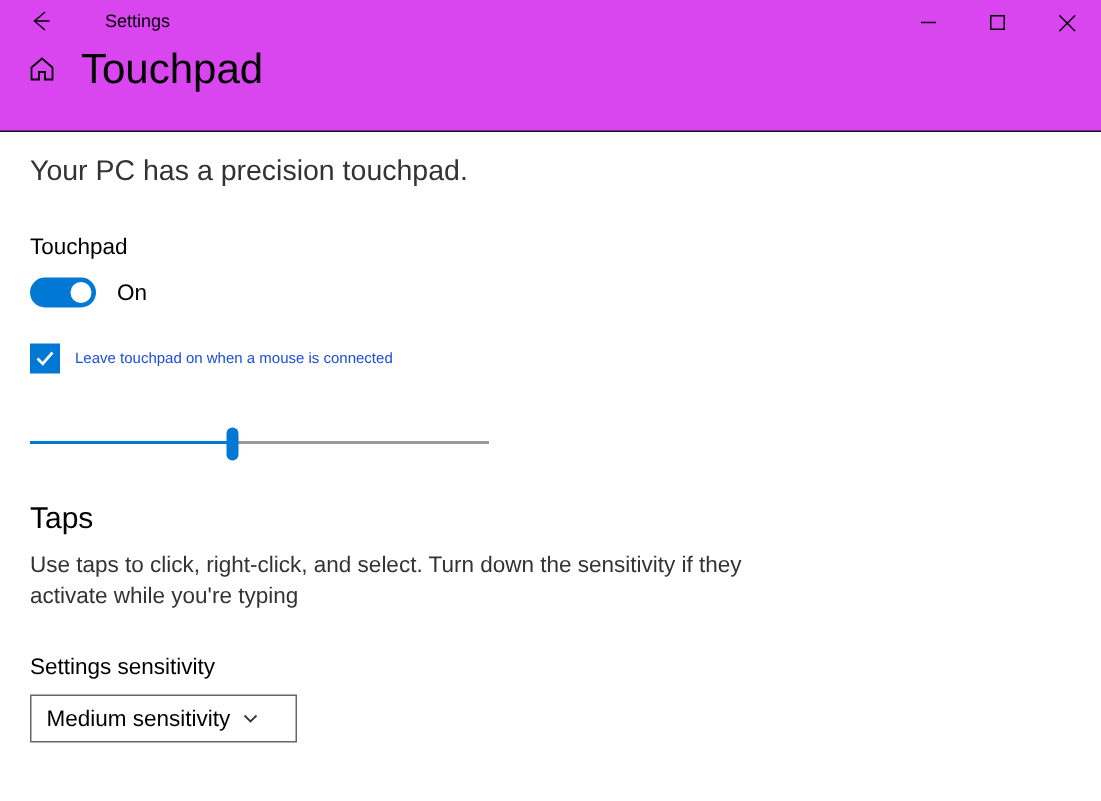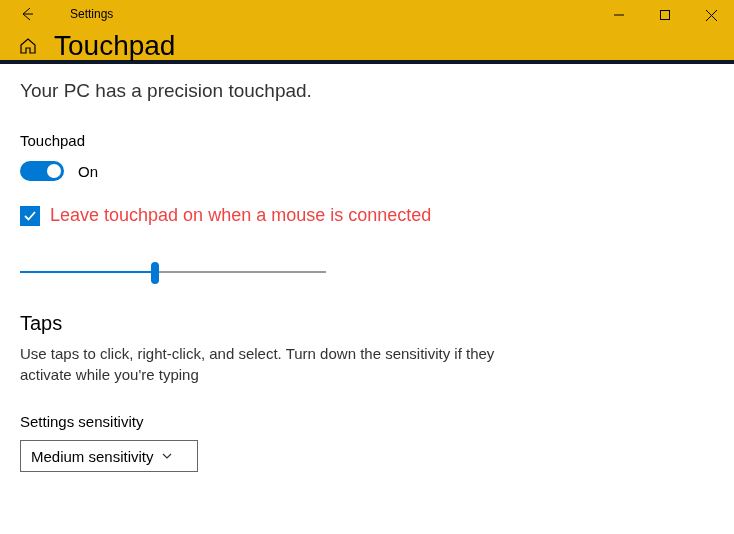--- a/index.html
+++ b/index.html
@@ -8,24 +8,24 @@
       box-sizing: border-box;
       font-family: "Segoe UI", -apple-system, sans-serif;
     }
     body {
       width: 734px;
       height: 534px;
       background: #ffffff;
       overflow: hidden;
     }
     .titlebar {
-      height: 64px;
-      background: #eab308;
+      height: 88px;
+      background: #d946ef;
       position: relative;
-      border-bottom: 4px solid #0f172a;
+      border-bottom: 1px solid #0f172a;
     }
     .titlebar-top {
       height: 28px;
       display: flex;
       align-items: center;
       padding-left: 18px;
     }
     .back-btn {
       width: 30px;
       height: 28px;
@@ -122,22 +122,22 @@
       height: 20px;
       background: #0078d4;
       display: flex;
       align-items: center;
       justify-content: center;
       cursor: pointer;
       margin-right: 10px;
       flex-shrink: 0;
     }
     .checkbox-label {
-      font-size: 18px;
-      color: #ef4444;
+      font-size: 10px;
+      color: #1d4ed8;
     }
     .slider-label {
       font-size: 15px;
       color: #000;
       margin-bottom: 16px;
     }
     .slider {
       width: 306px;
       height: 24px;
       position: relative;

